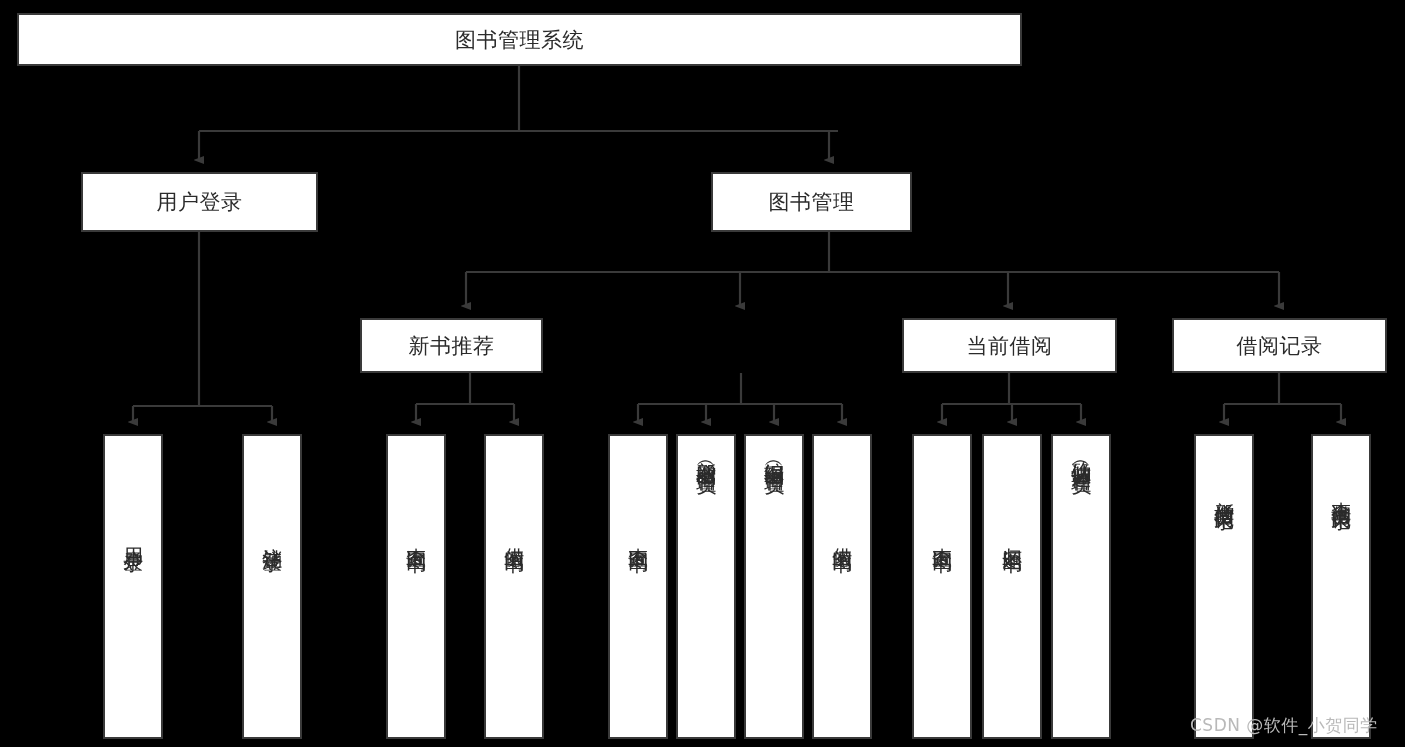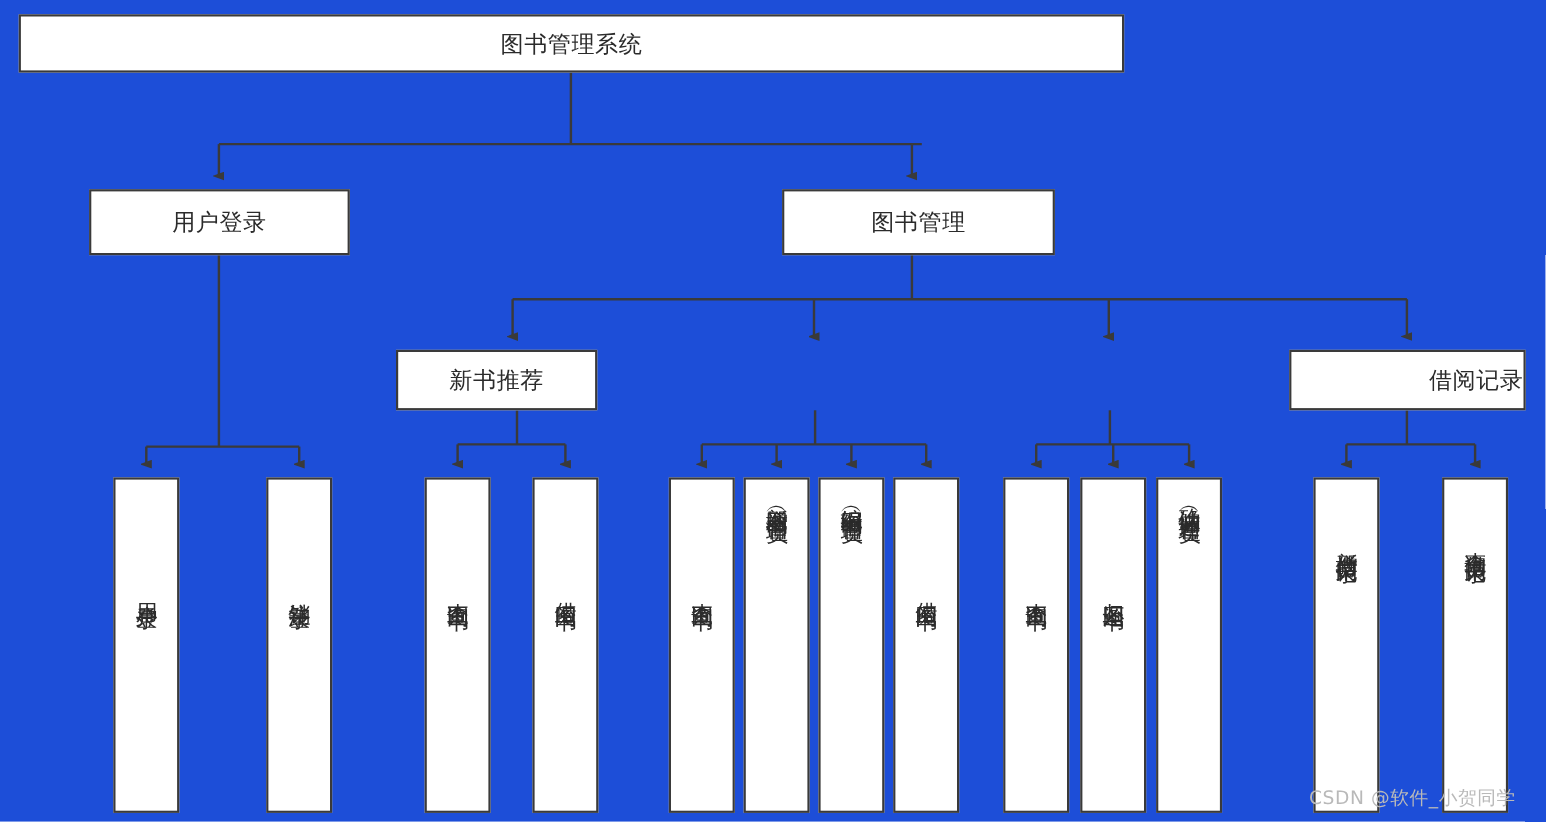--- a/index.html
+++ b/index.html
@@ -7,21 +7,21 @@
     padding: 0;
     background: #ffffff;
   }
   body {
     font-family: "DejaVu Sans", "Liberation Sans", sans-serif;
   }
   #canvas {
     position: relative;
     width: 1405px;
     height: 747px;
-    background: #1d4ed8;
+    background: #000000;
     overflow: hidden;
   }
   svg.edges {
     position: absolute;
     left: 0;
     top: 0;
     width: 1405px;
     height: 747px;
     pointer-events: none;
   }
@@ -116,28 +116,31 @@
     </g>
   </svg>
 
   <div class="node horizontal" id="root-node" style="left: 17px; top: 13px; width: 1005px; height: 53px;">
     <span>图书管理系统</span>
   </div>
 
   <div class="node horizontal" id="l1-0" style="left: 81px; top: 172px; width: 237px; height: 60px;">
     <span>用户登录</span>
   </div>
-  <div class="node horizontal" id="l1-1" style="left: 711px; top: 172px; width: 248px; height: 60px;">
+  <div class="node horizontal" id="l1-1" style="left: 711px; top: 172px; width: 201px; height: 60px;">
     <span>图书管理</span>
   </div>
 
   <div class="node horizontal" id="l2-0" style="left: 360px; top: 318px; width: 183px; height: 55px;">
     <span>新书推荐</span>
   </div>
-  <div class="node horizontal" id="l2-3" style="left: 1172px; top: 318px; width: 215px; height: 55px; justify-content: flex-end;">
+  <div class="node horizontal" id="l2-2" style="left: 902px; top: 318px; width: 215px; height: 55px;">
+    <span>当前借阅</span>
+  </div>
+  <div class="node horizontal" id="l2-3" style="left: 1172px; top: 318px; width: 215px; height: 55px;">
     <span>借阅记录</span>
   </div>
 
   <div class="node leaf" id="leaf-0" style="left: 103px; top: 434px; width: 60px; height: 305px;">
     <span class="leaf-text" style="margin-top: 96px;">用户登录</span>
   </div>
   <div class="node leaf" id="leaf-1" style="left: 242px; top: 434px; width: 60px; height: 305px;">
     <span class="leaf-text" style="margin-top: 96px;">注销登录</span>
   </div>
   <div class="node leaf" id="leaf-2" style="left: 386px; top: 434px; width: 60px; height: 305px;">

